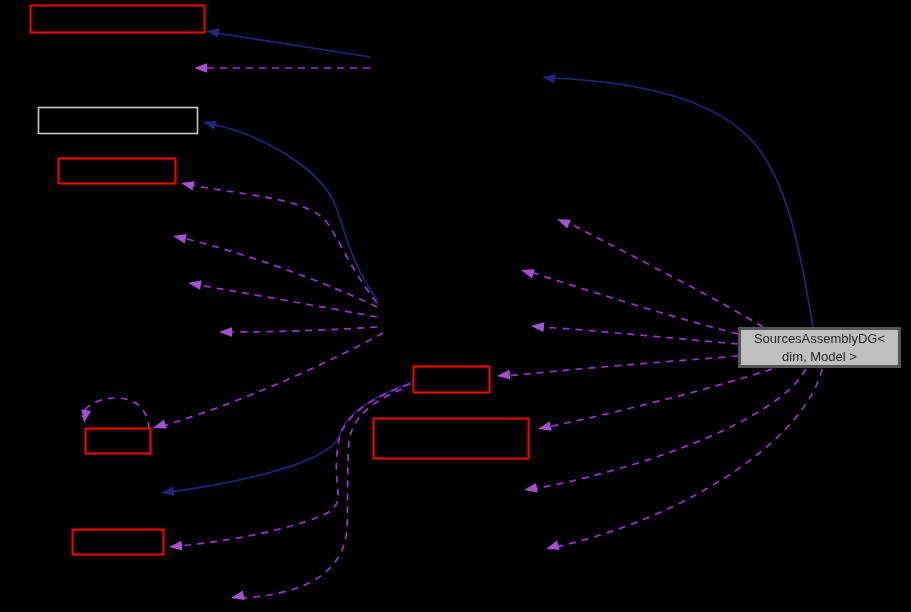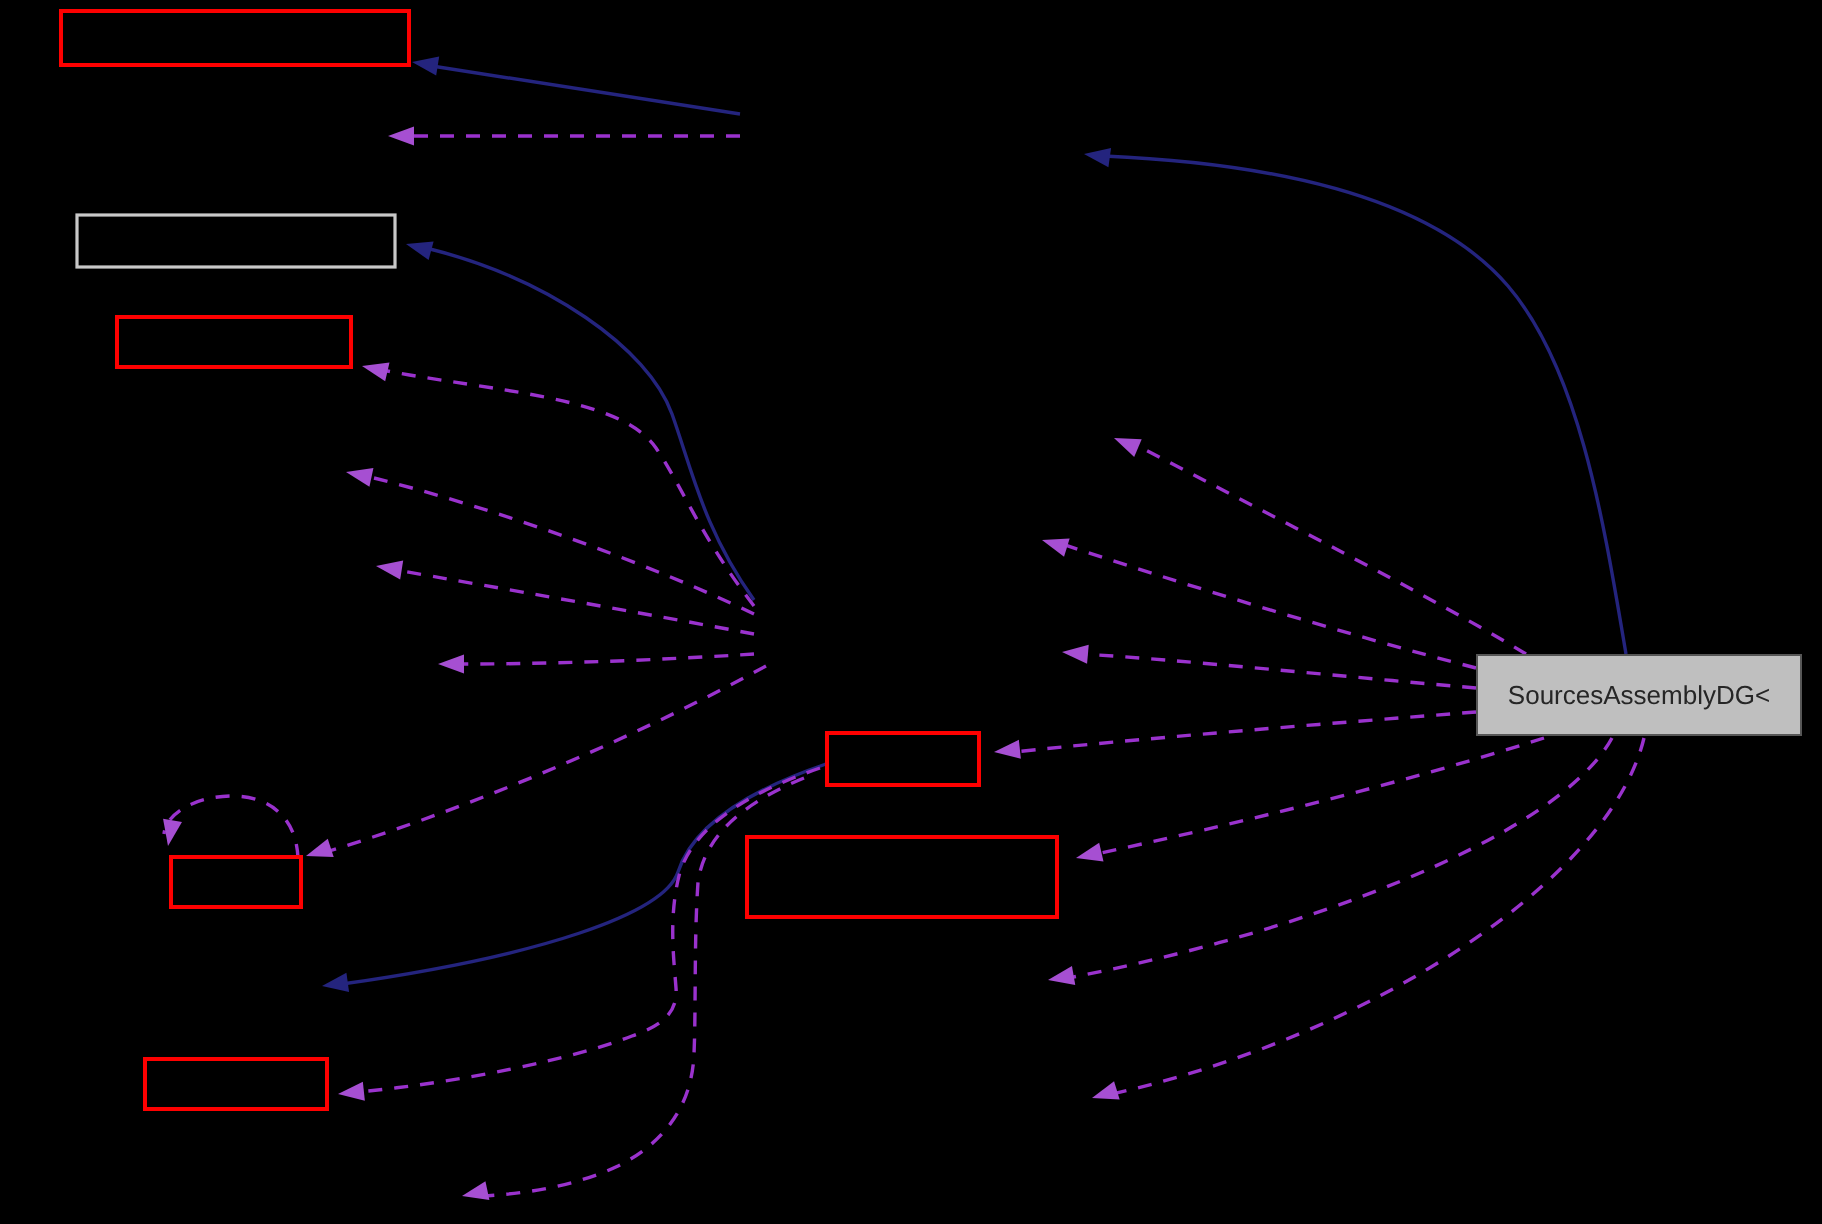--- a/index.html
+++ b/index.html
@@ -17,21 +17,21 @@
   }
   .stage svg {
     position: absolute;
     left: 0;
     top: 0;
   }
   .current-node {
     position: absolute;
     box-sizing: border-box;
     background: #bfbfbf;
-    border: 1px solid #3b82f6;
+    border: 3px solid #3b82f6;
     color: #262626;
     font-size: 13px;
     line-height: 18px;
     text-align: center;
     display: flex;
     flex-direction: column;
     justify-content: center;
     align-items: center;
   }
   .current-node span { display: block; white-space: nowrap; }
@@ -84,14 +84,15 @@
       <rect x="30.5" y="5.5" width="174" height="27" fill="none" stroke="#fe0000" stroke-width="2"></rect>
       <rect x="38.5" y="107.5" width="159" height="26" fill="none" stroke="#c8c8c8" stroke-width="1.6"></rect>
       <rect x="58.5" y="158.5" width="117" height="25" fill="none" stroke="#fe0000" stroke-width="2"></rect>
       <rect x="413.5" y="366.5" width="76" height="26" fill="none" stroke="#fe0000" stroke-width="2"></rect>
       <rect x="373.5" y="418.5" width="155" height="40" fill="none" stroke="#fe0000" stroke-width="2"></rect>
       <rect x="85.5" y="428.5" width="65" height="25" fill="none" stroke="#fe0000" stroke-width="2"></rect>
       <rect x="72.5" y="529.5" width="91" height="25" fill="none" stroke="#fe0000" stroke-width="2"></rect>
     </svg>
   <div class="current-node" id="current-node" style="left: 738px; top: 327px; width: 163px; height: 41px; background: rgb(191, 191, 191); border-color: rgb(86, 86, 86); color: rgb(38, 38, 38);">
     <span>SourcesAssemblyDG&lt;</span>
+    <span>dim, Model &gt;</span>
   </div>
 </div>
 
 </body></html>

